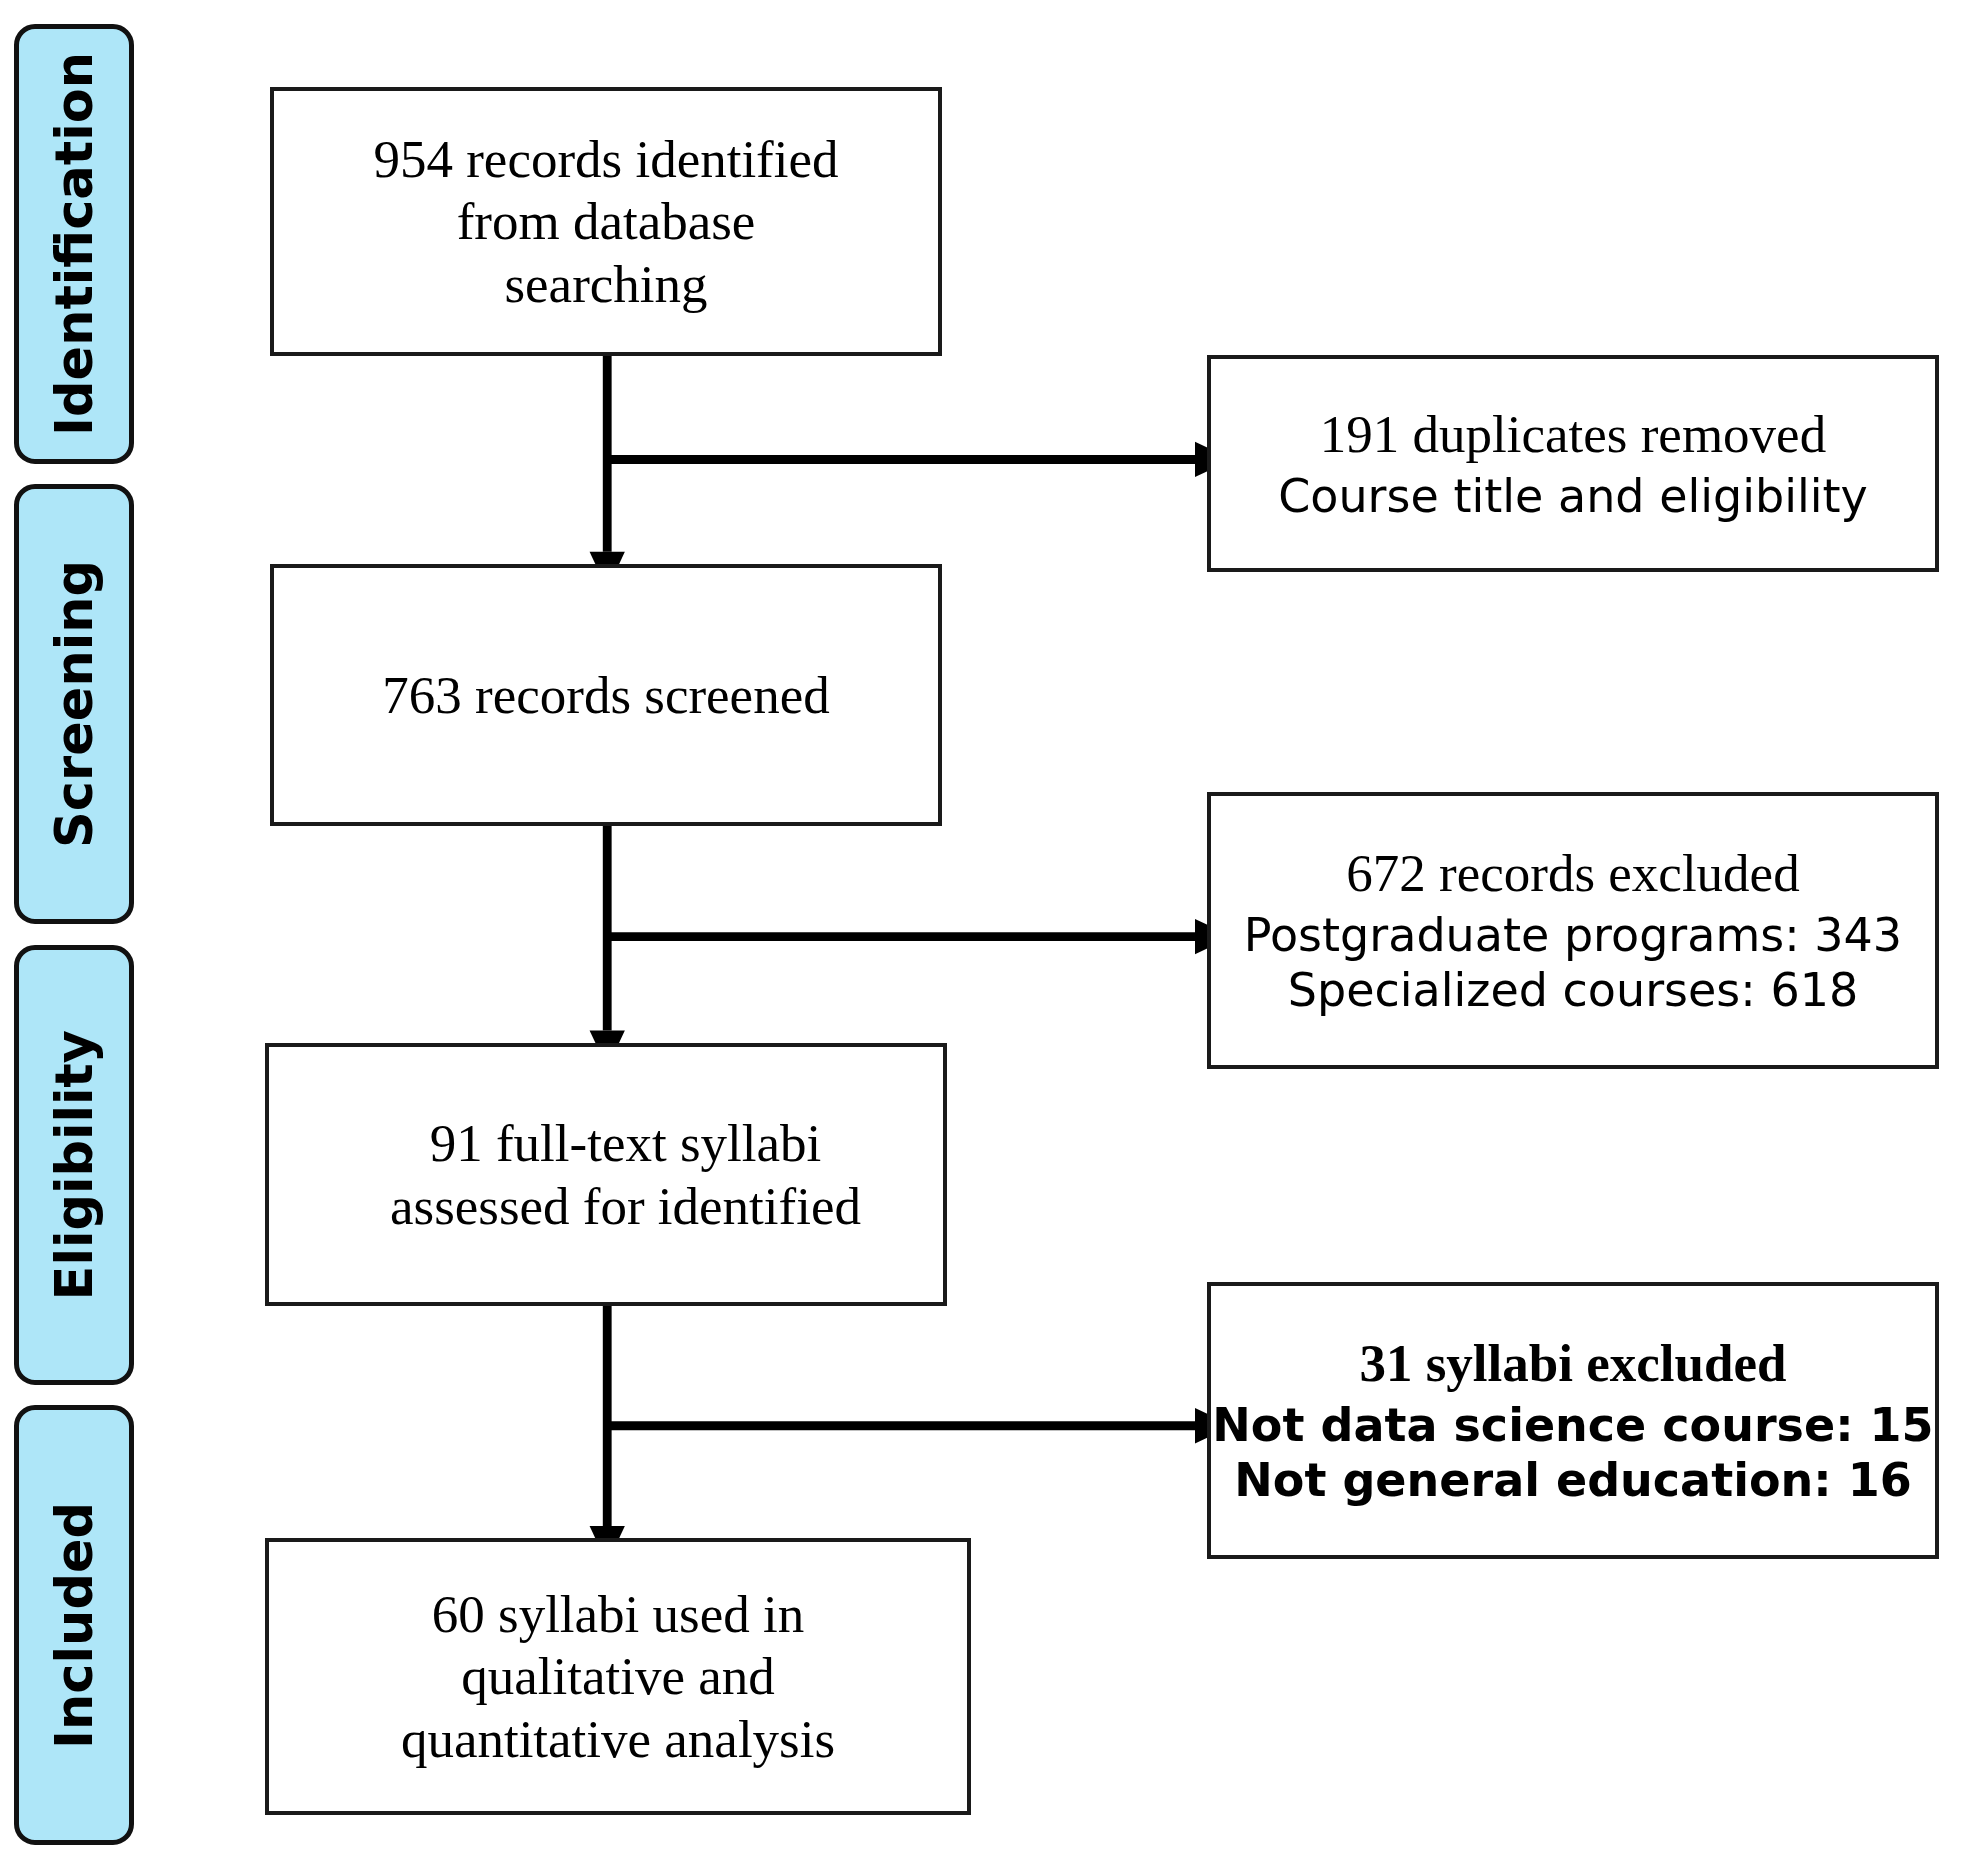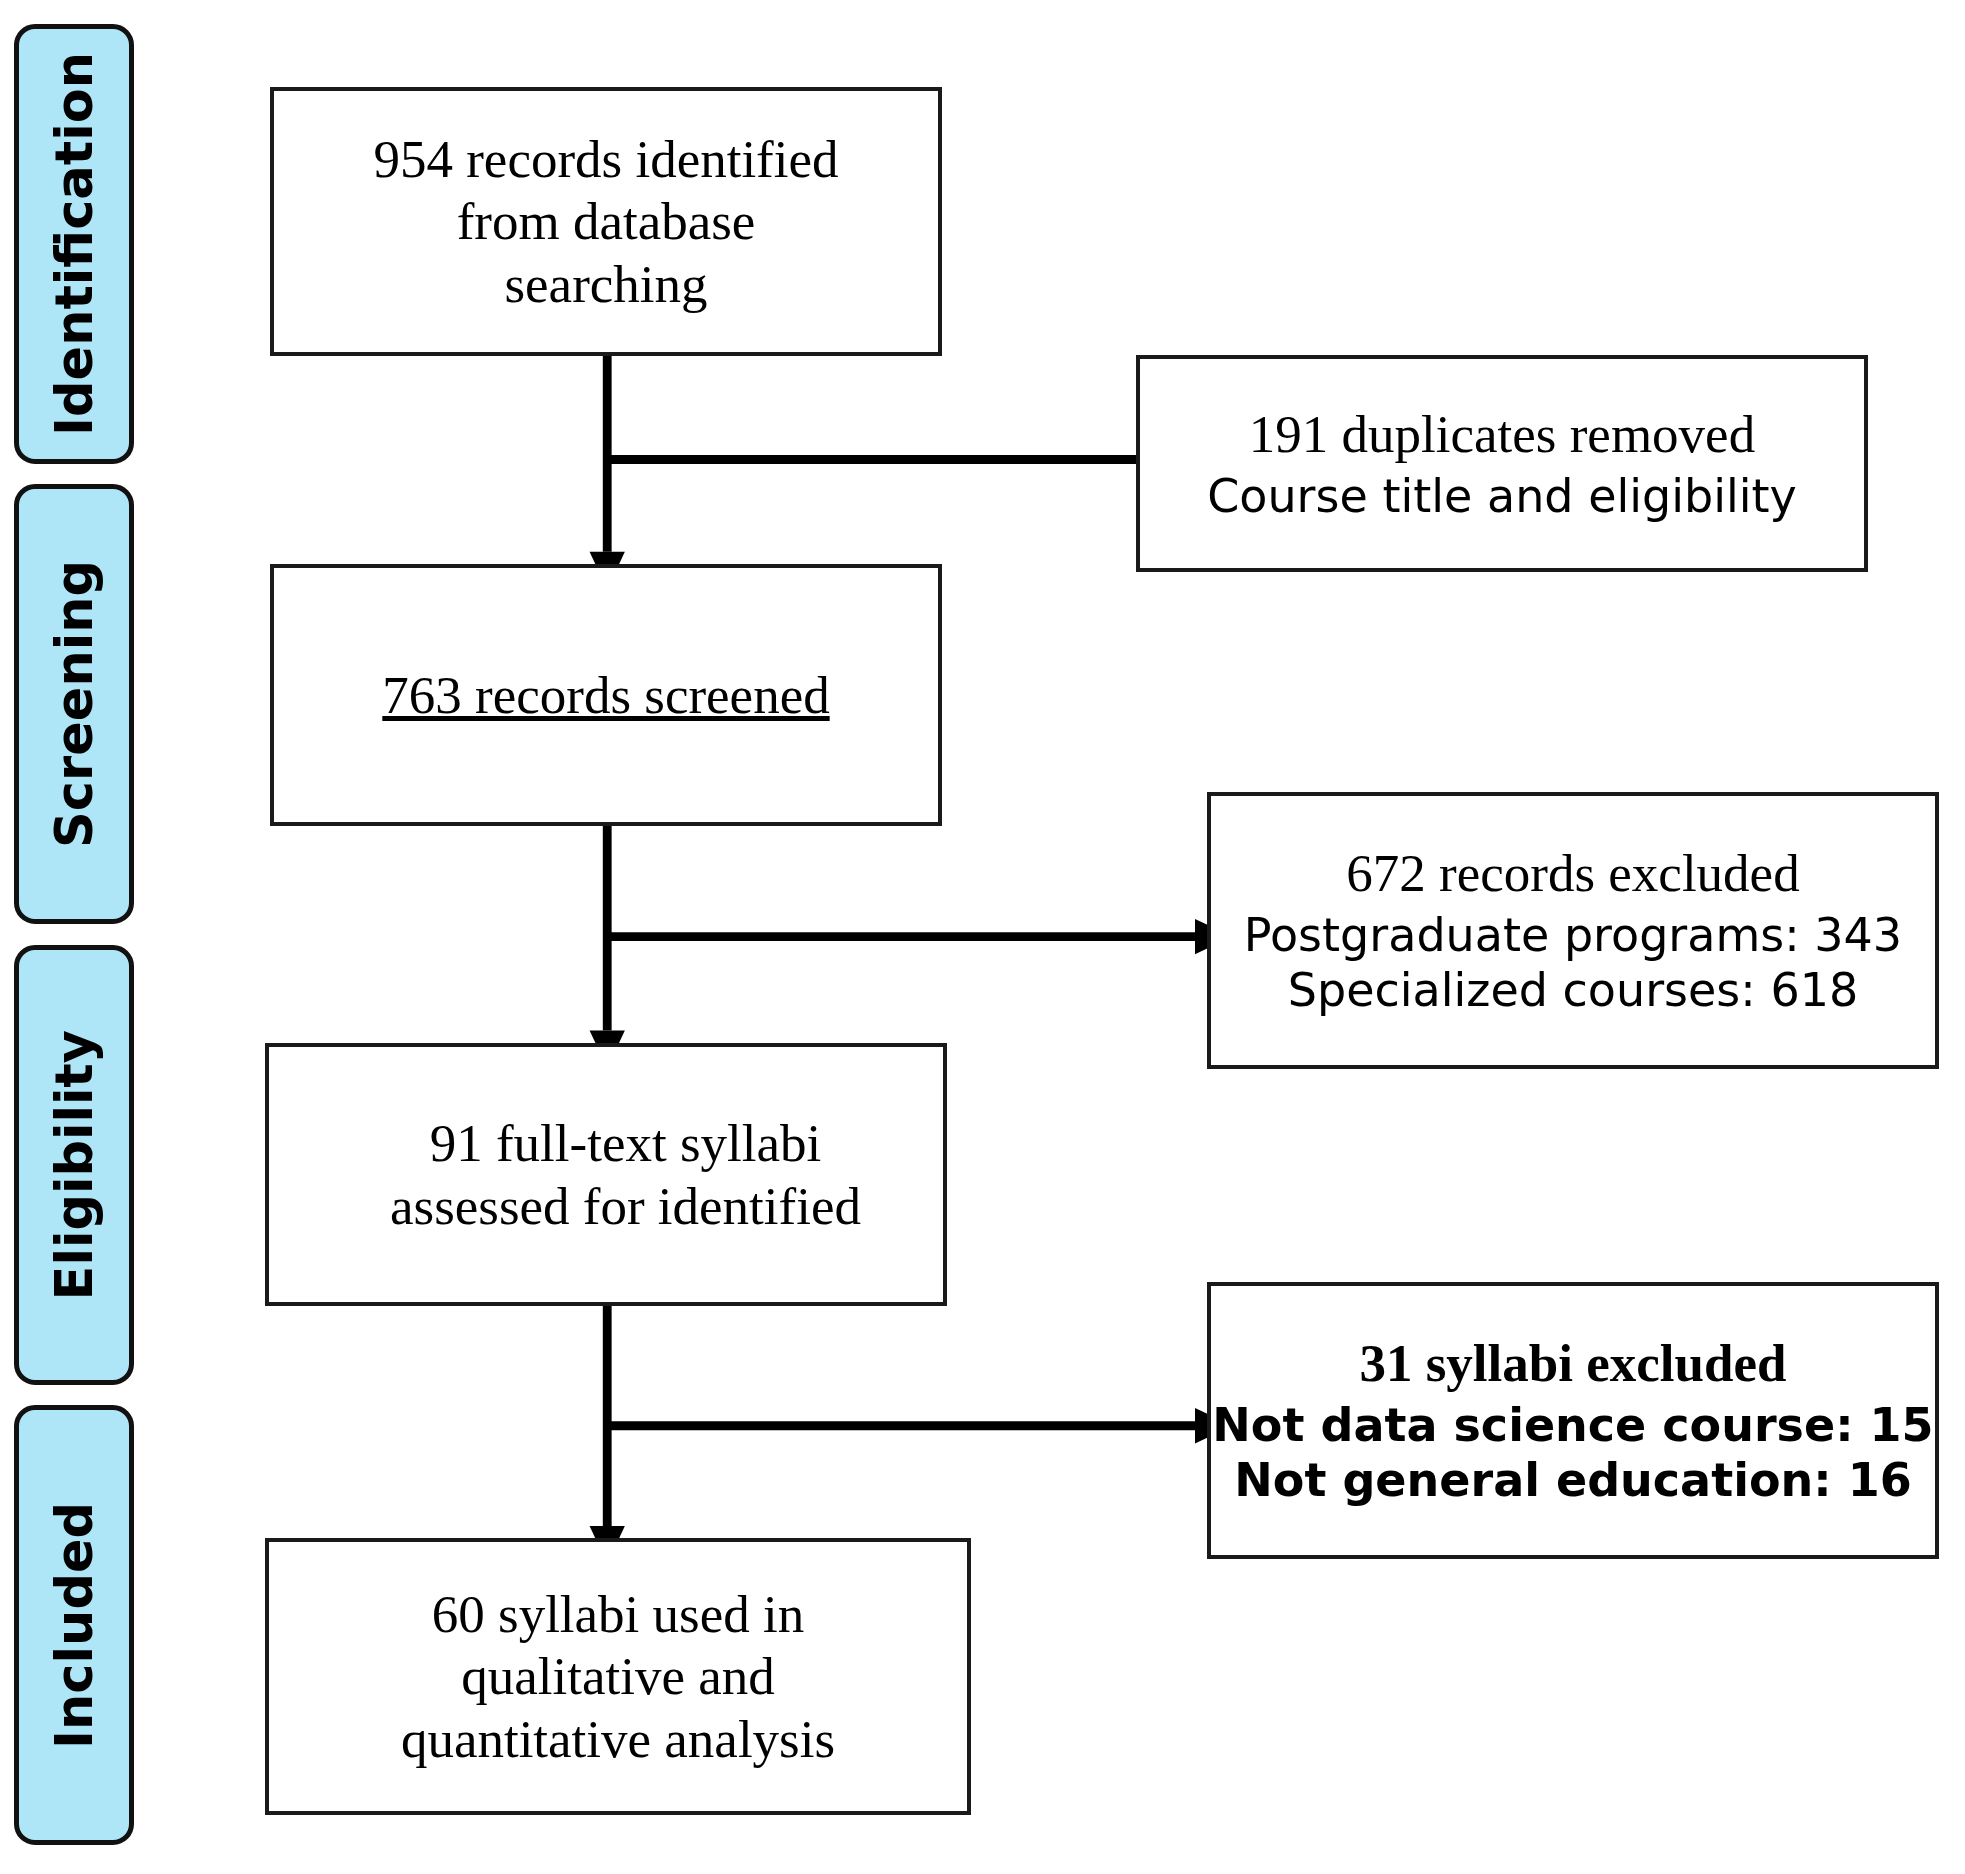--- a/index.html
+++ b/index.html
@@ -123,36 +123,36 @@
       <polygon points="1490,1756 1490,1800 1537,1778"></polygon>
     </g>
   </svg>
 
   <div class="flow-box" style="left:270px; top:87px; width:672px; height:269px;">
     <span class="box-line-serif">954 records identified</span>
     <span class="box-line-serif">from database</span>
     <span class="box-line-serif">searching</span>
   </div>
 
-  <div class="flow-box" style="left:270px; top:564px; width:672px; height:262px;text-decoration:underline;">
+  <div class="flow-box" style="left:270px; top:564px; width:672px; height:262px;">
     <span class="box-line-serif">763 records screened</span>
   </div>
 
   <div class="flow-box" style="left:265px; top:1043px; width:682px; height:263px;padding-left:39px;">
     <span class="box-line-serif">91 full-text syllabi</span>
     <span class="box-line-serif">assessed for identified</span>
   </div>
 
   <div class="flow-box" style="left:265px; top:1538px; width:706px; height:277px;">
     <span class="box-line-serif">60 syllabi used in</span>
     <span class="box-line-serif">qualitative and</span>
     <span class="box-line-serif">quantitative analysis</span>
   </div>
 
-  <div class="flow-box" style="left:1136px; top:355px; width:732px; height:217px;">
+  <div class="flow-box" style="left:1207px; top:355px; width:732px; height:217px;">
     <span class="box-line-serif pad-top-head">191 duplicates removed</span>
     <span class="box-line-sans">Course title and eligibility</span>
   </div>
 
   <div class="flow-box" style="left:1207px; top:792px; width:732px; height:277px;">
     <span class="box-line-serif pad-top-head">672 records excluded</span>
     <span class="box-line-sans">Postgraduate programs: 343</span>
     <span class="box-line-sans">Specialized courses: 618</span>
   </div>
 

